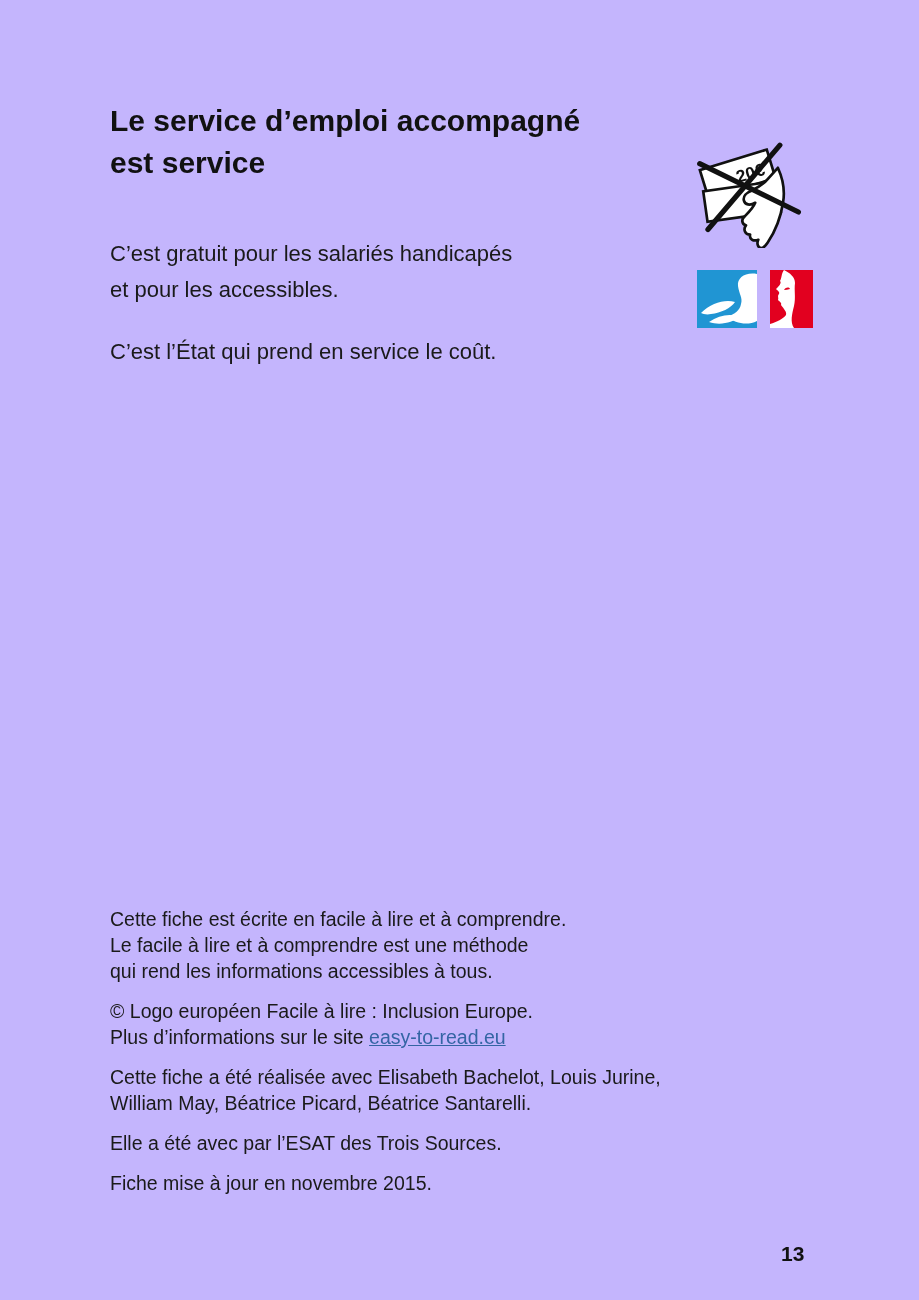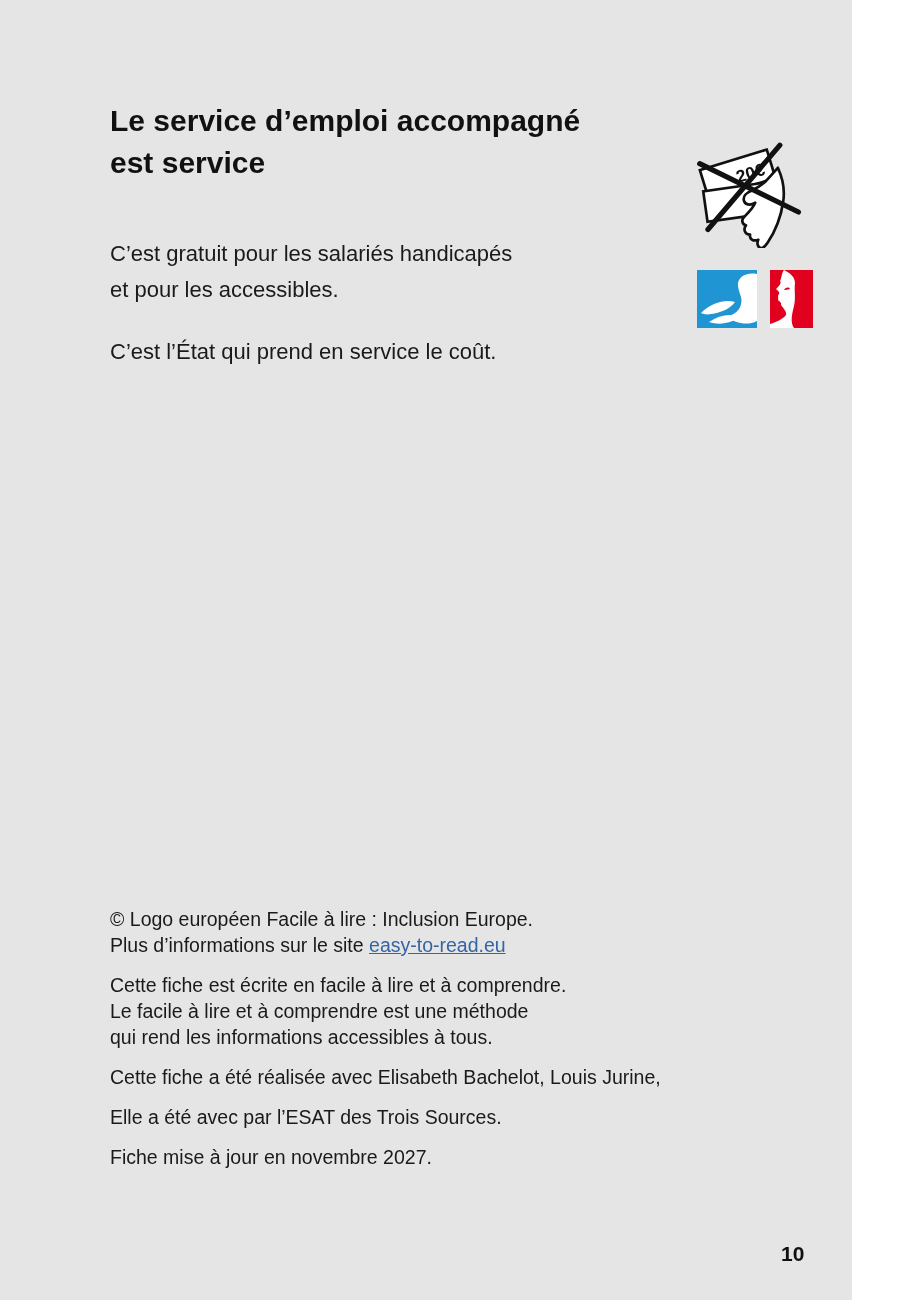--- a/index.html
+++ b/index.html
@@ -1,21 +1,21 @@
 <!DOCTYPE html>
 <html><head>
 <meta charset="utf-8">
 <style>
   * { margin: 0; padding: 0; box-sizing: border-box; }
   html, body { background: #ffffff; }
   .page {
     position: relative;
-    width: 852px;
+    width: 919px;
     height: 1300px;
-    background: #e5e5e5;
+    background: #c4b5fd;
     font-family: "Liberation Sans", sans-serif;
     color: #1a1a1a;
     overflow: hidden;
   }
   .title {
     position: absolute;
     left: 110px;
     top: 100px;
     font-size: 30px;
     font-weight: bold;
@@ -123,30 +123,31 @@
   <div class="intro">
     <div class="para">
       <div>C’est gratuit pour les salariés handicapés</div>
       <div>et pour les accessibles.</div>
     </div>
     <div class="para">C’est l’État qui prend en service le coût.</div>
   </div>
 
   <div class="footer">
     <p>
-      <span>© Logo européen Facile à lire : Inclusion Europe.</span><br>
-      <span>Plus d’informations sur le site </span><a>easy-to-read.eu</a>
-    </p>
-    <p>
       <span>Cette fiche est écrite en facile à lire et à comprendre.</span><br>
       <span>Le facile à lire et à comprendre est une méthode</span><br>
       <span>qui rend les informations accessibles à tous.</span>
     </p>
     <p>
+      <span>© Logo européen Facile à lire : Inclusion Europe.</span><br>
+      <span>Plus d’informations sur le site </span><a>easy-to-read.eu</a>
+    </p>
+    <p>
       <span>Cette fiche a été réalisée avec Elisabeth Bachelot, Louis Jurine,</span><br>
+      <span>William May, Béatrice Picard, Béatrice Santarelli.</span>
     </p>
     <p>Elle a été avec par l’ESAT des Trois Sources.</p>
-    <p>Fiche mise à jour en novembre 2027.</p>
+    <p>Fiche mise à jour en novembre 2015.</p>
   </div>
 
-  <div class="page-number">10</div>
+  <div class="page-number">13</div>
 
 </div>
 
 </body></html>

